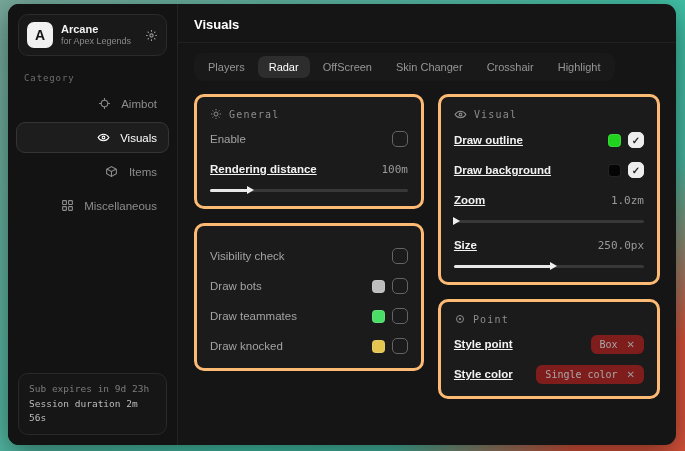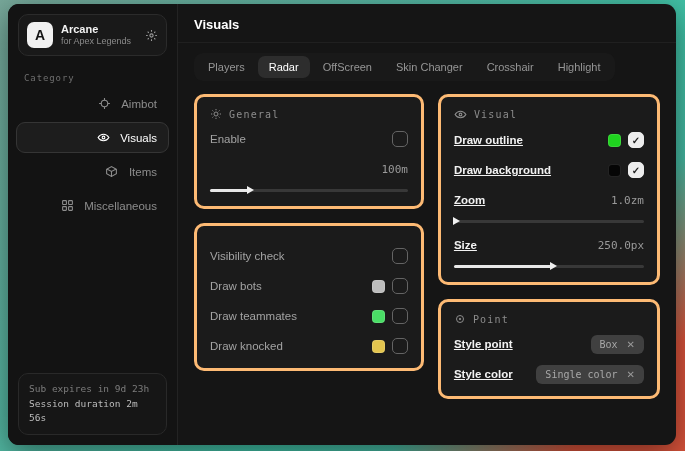--- a/index.html
+++ b/index.html
@@ -64,21 +64,21 @@
   .swatch { width:13px; height:13px; border-radius:4px; border:1px solid rgba(255,255,255,.12); }
   .checkbox { width:16px; height:16px; border-radius:5px; border:1.6px solid #646464;
     display:grid; place-items:center; cursor:pointer; font-size:10px; color:transparent; }
   .checkbox.checked { background:#ededed; border-color:#ededed; color:#1d1d1d; font-weight:700; }
   .val { font-family:"DejaVu Sans Mono", monospace; font-size:11px; color:#9a9a9a; }
   .slider { position:relative; height:9px; margin-top:6px; cursor:pointer; }
   .slider .track { position:absolute; left:0; right:0; top:3px; height:3px; background:#383838; border-radius:2px; }
   .slider .fill { position:absolute; left:0; top:3px; height:3px; background:#e8e8e8; border-radius:2px; }
   .slider .thumb { position:absolute; top:0; width:0; height:0;
     border-left:7px solid #f0f0f0; border-top:4.5px solid transparent; border-bottom:4.5px solid transparent; }
-  .pill { display:flex; align-items:center; gap:9px; background:#404040; border-radius:6px;
+  .pill { display:flex; align-items:center; gap:9px; background:#7f1d1d; border-radius:6px;
     padding:4px 9px; cursor:pointer; }
   .pill .pill-text { font-family:"DejaVu Sans Mono", monospace; font-size:10px; color:#a8a8a8; }
   .pill .pill-x { font-size:10px; color:#9a9a9a; }
 </style>
 </head>
 <body>
 
 <div class="window">
 
   <aside class="sidebar">
@@ -174,20 +174,21 @@
               <span>General</span>
             </div>
             <div class="row">
               <span class="row-label">Enable</span>
               <span class="row-right">
                 <span class="checkbox"></span>
               </span>
             </div>
             <div>
               <div class="row">
+                <span class="row-label em">Rendering distance</span>
                 <span class="row-right">
                   <span class="val">100m</span>
                 </span>
               </div>
               <div class="slider">
                 <div class="track"></div>
                 <div class="fill" style="width:20%"></div>
                 <div class="thumb" style="left:calc(20% - 3px)"></div>
               </div>
             </div>

